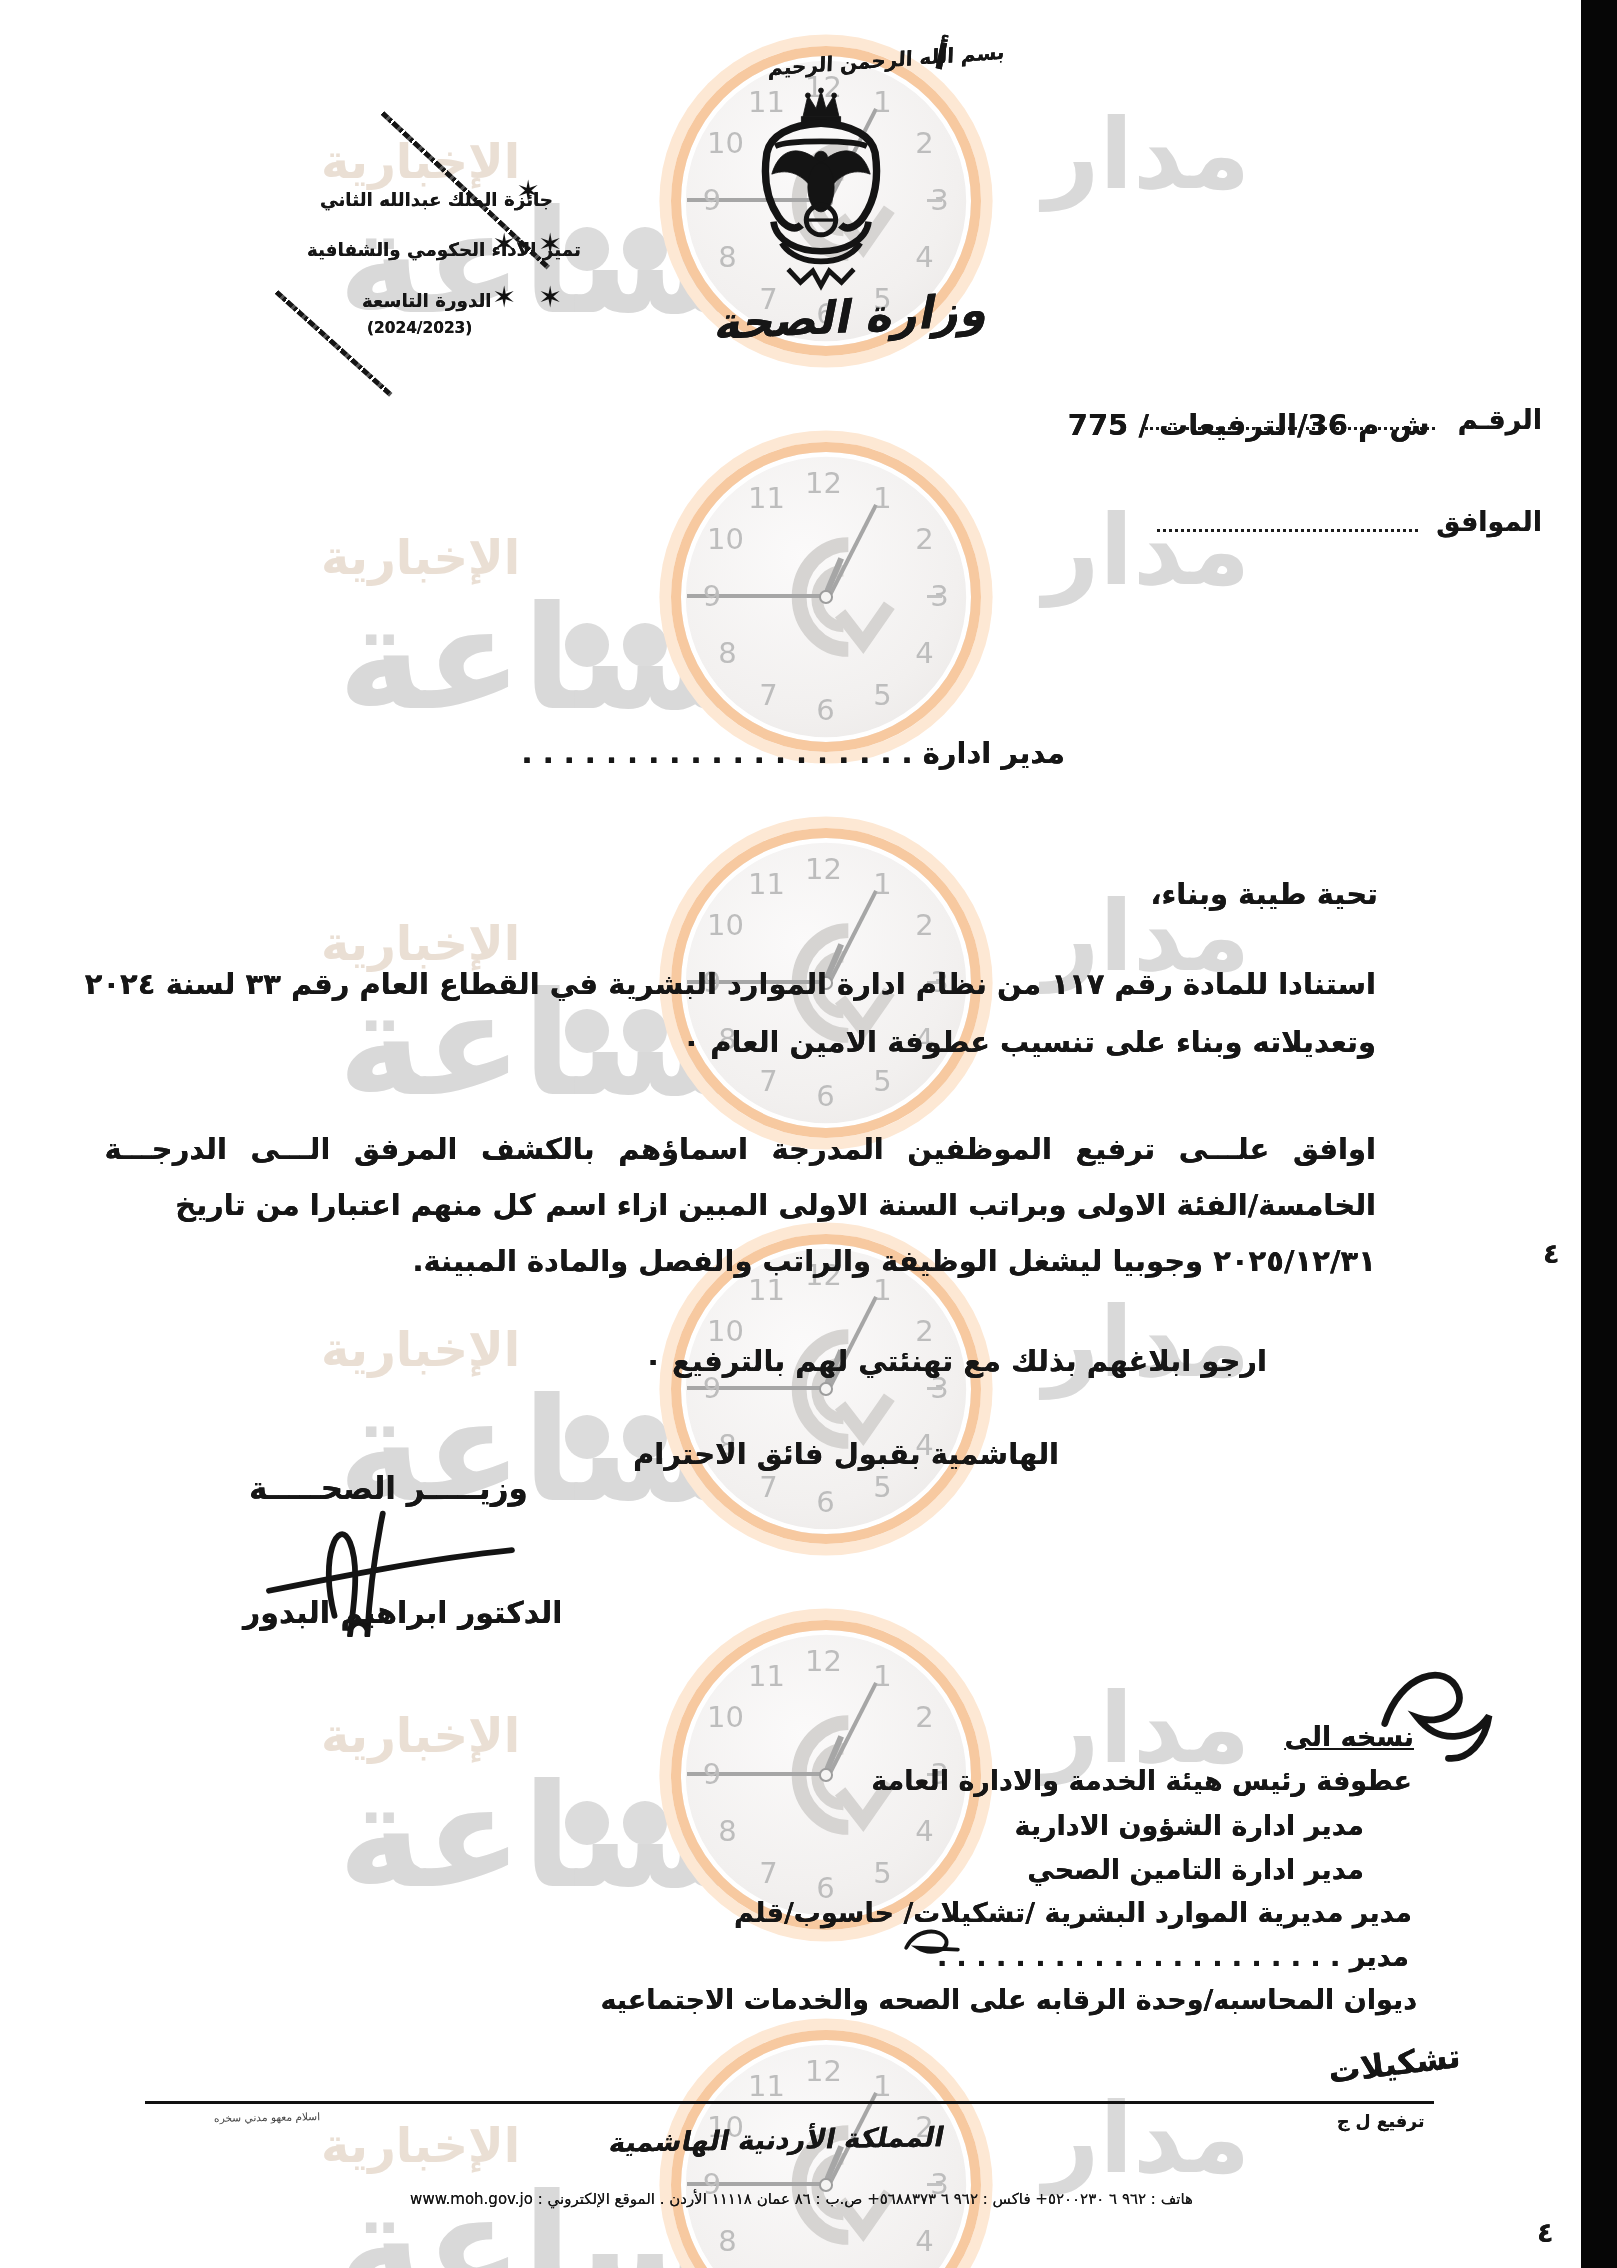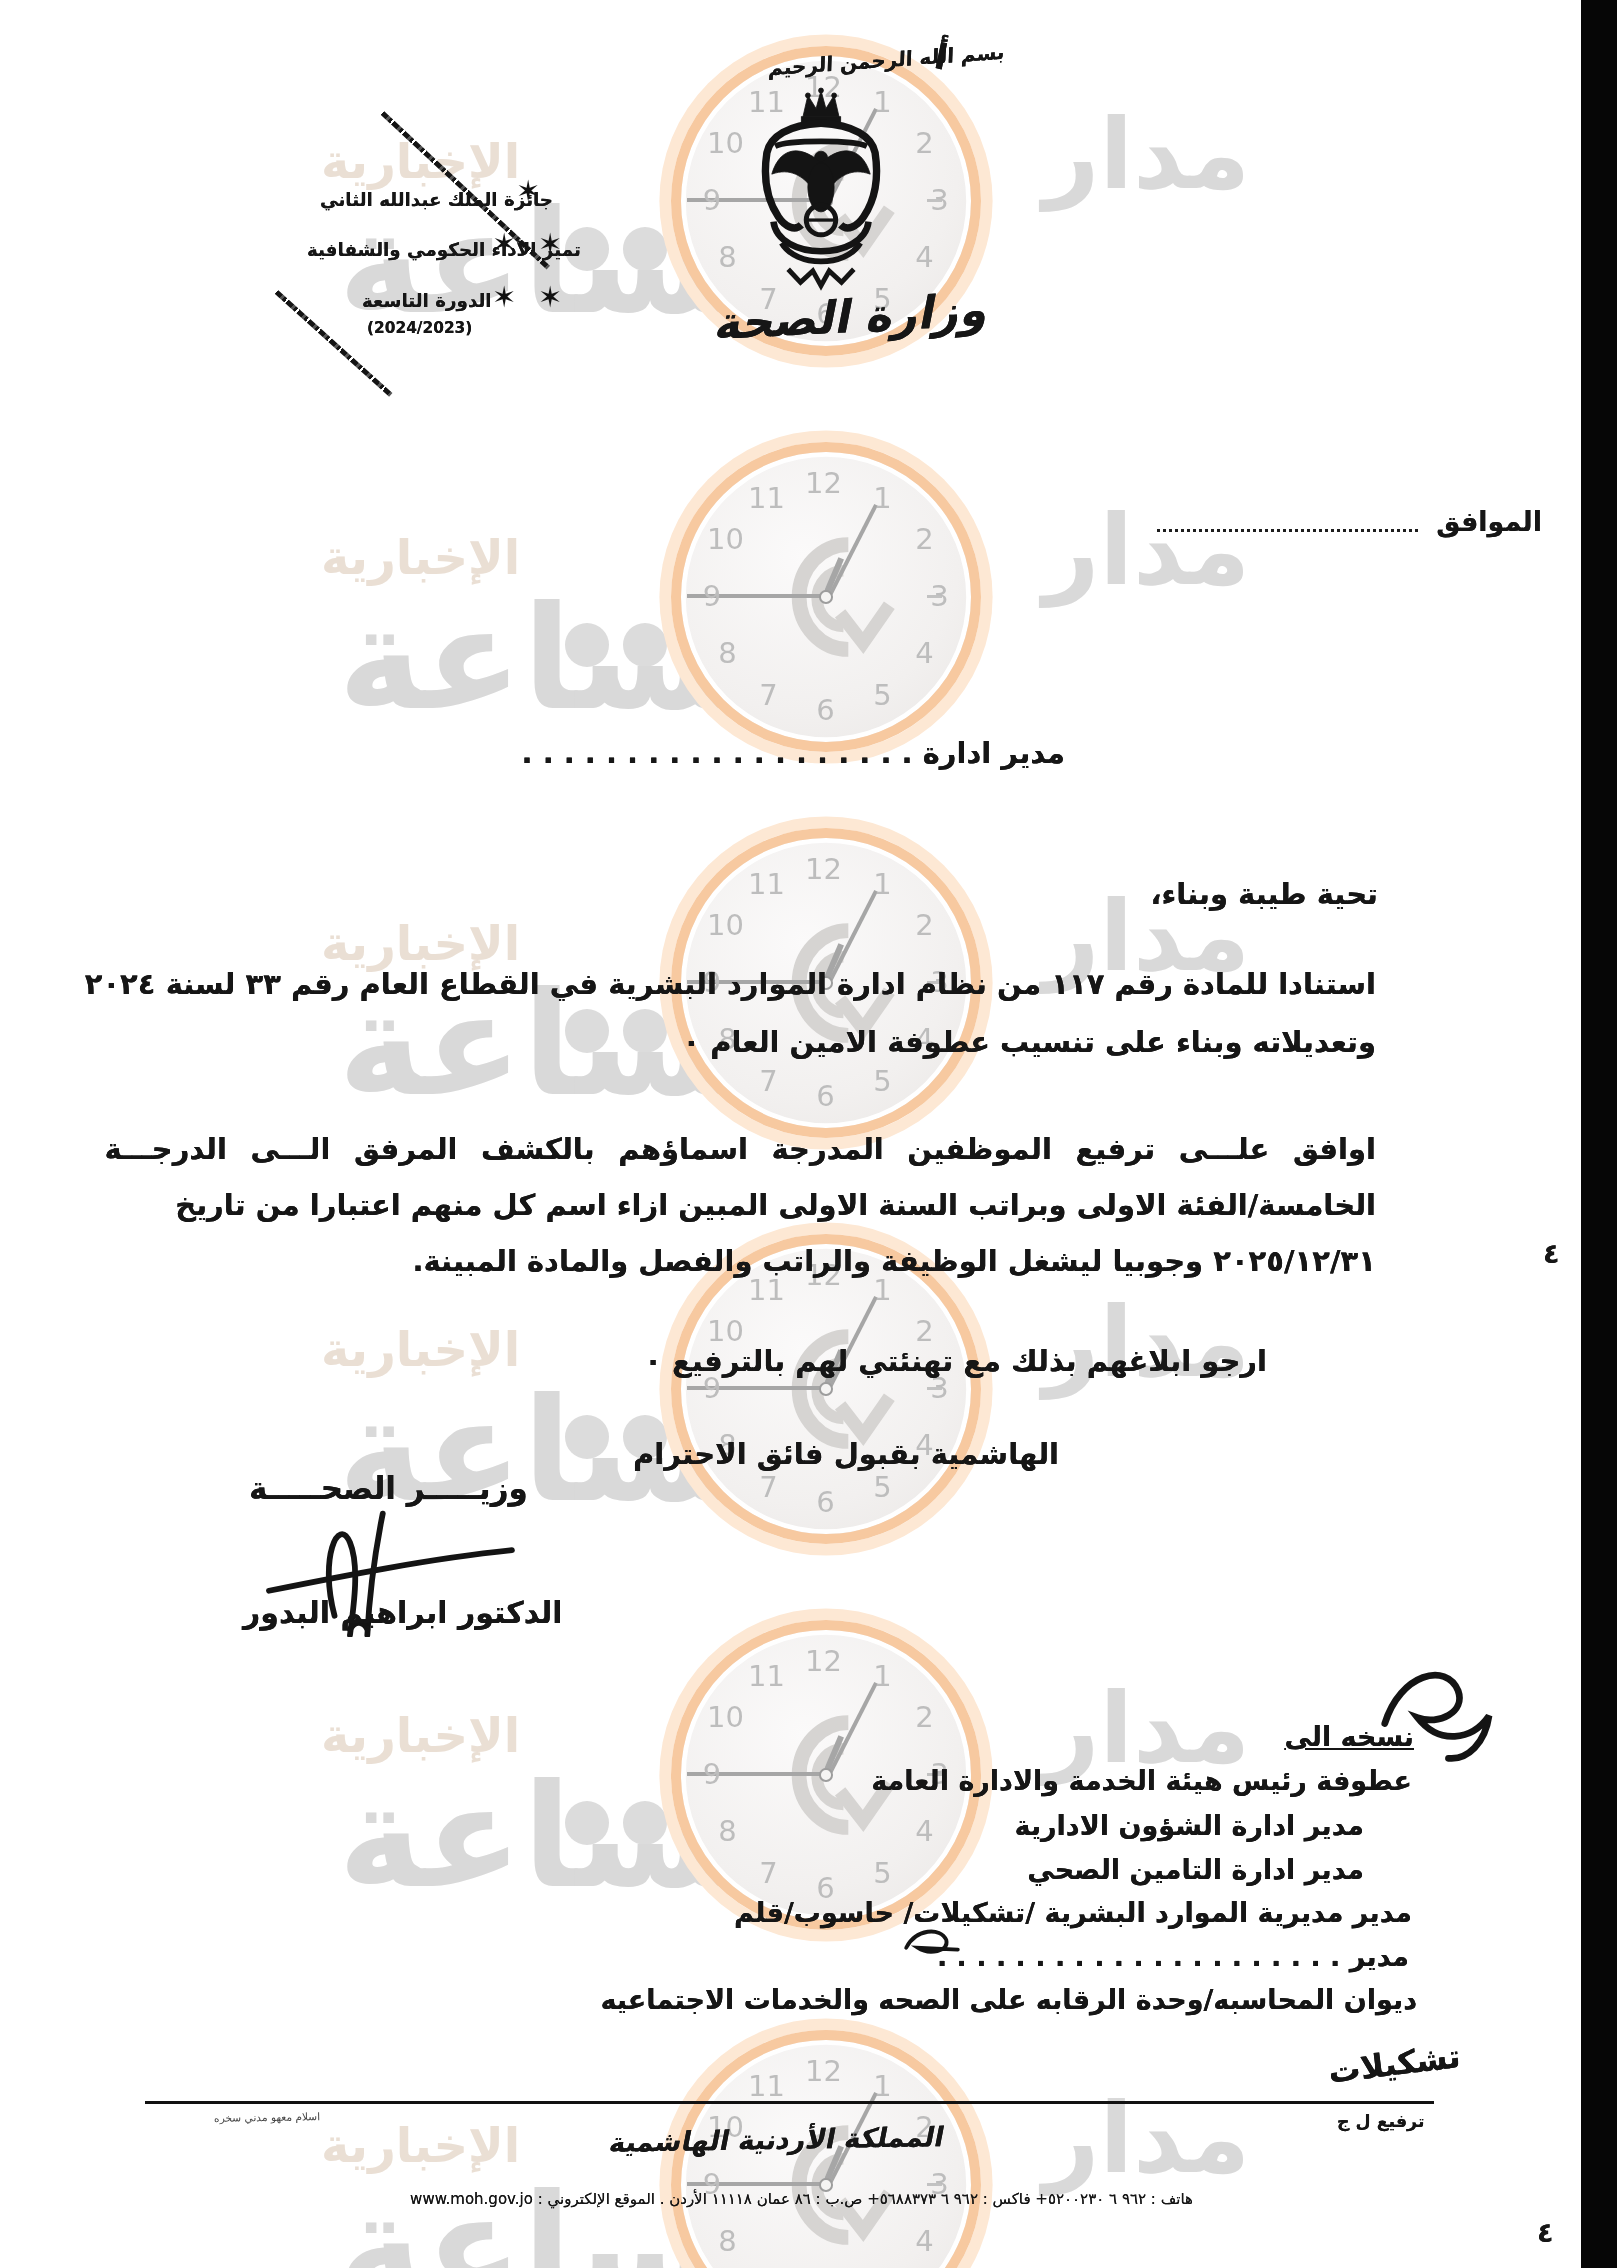--- a/index.html
+++ b/index.html
@@ -280,20 +280,27 @@
       <span class="abs star" style="left:268px;top:135px">✶</span>
       <div class="abs ink stamp-line nw" style="left:37px;top:147px;font-size:18.3px">تميز الأداء الحكومي والشفافية</div>
       <span class="abs star" style="left:222px;top:188px">✶</span>
       <span class="abs star" style="left:268px;top:188px">✶</span>
       <div class="abs ink stamp-line nw" style="left:92px;top:198px;font-size:18.3px">الدورة التاسعة</div>
       <div class="abs ink stamp-line nw" style="left:97px;top:227px;font-size:15.4px;direction:ltr">(2024/2023)</div>
     </div>
 
     <div class="abs ink hw" style="left:935px;top:37px;font-size:35px;transform:rotate(12deg)">أ</div>
 
+    <div class="ref-row" style="right:75px;top:404px">
+      <span class="ref-label ink">الرقـم</span>
+      <span class="ref-line" style="width:290px;margin-right:17.4px">
+        <span class="ref-rule"></span>
+        <span class="ref-value ink nw">ش م 36/الترفيعات / 775</span>
+      </span>
+    </div>
     <div class="ref-row" style="right:75px;top:506px">
       <span class="ref-label ink">الموافق</span>
       <span class="ref-line" style="width:261px;margin-right:13.5px;height:33px">
         <span class="ref-rule"></span>
       </span>
     </div>
 
     <div class="abs ink body-line nw" style="right:552px;top:736px">
       <span>مدير ادارة</span>
       <span>. . . . . . . . . . . . . . . . . . .</span>

